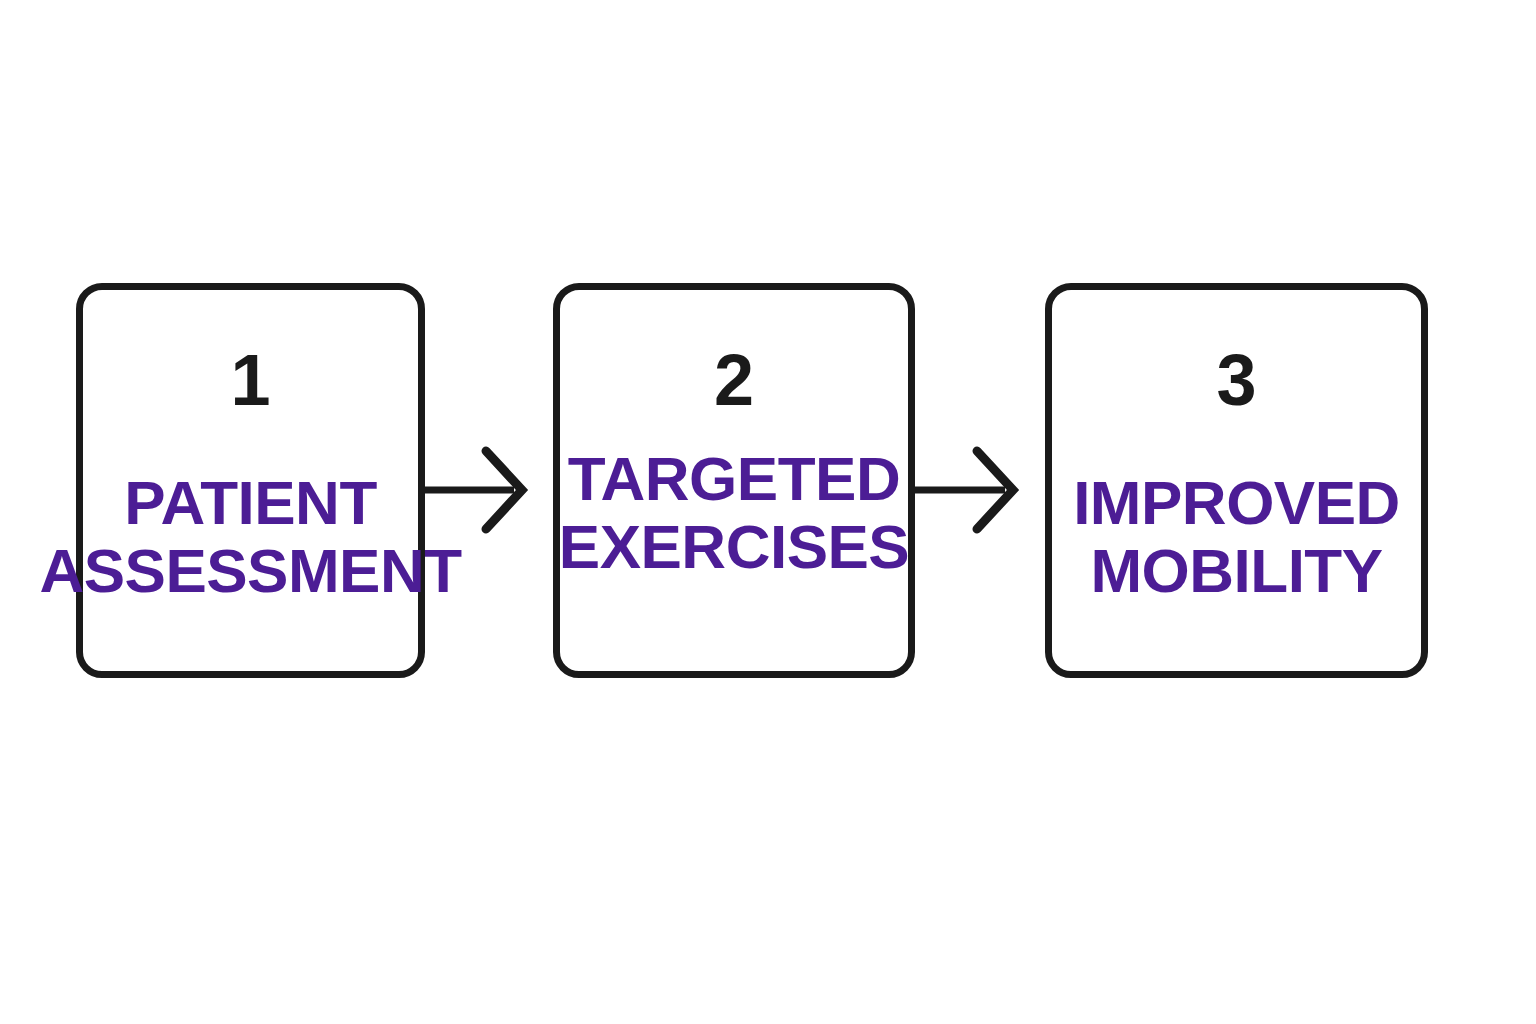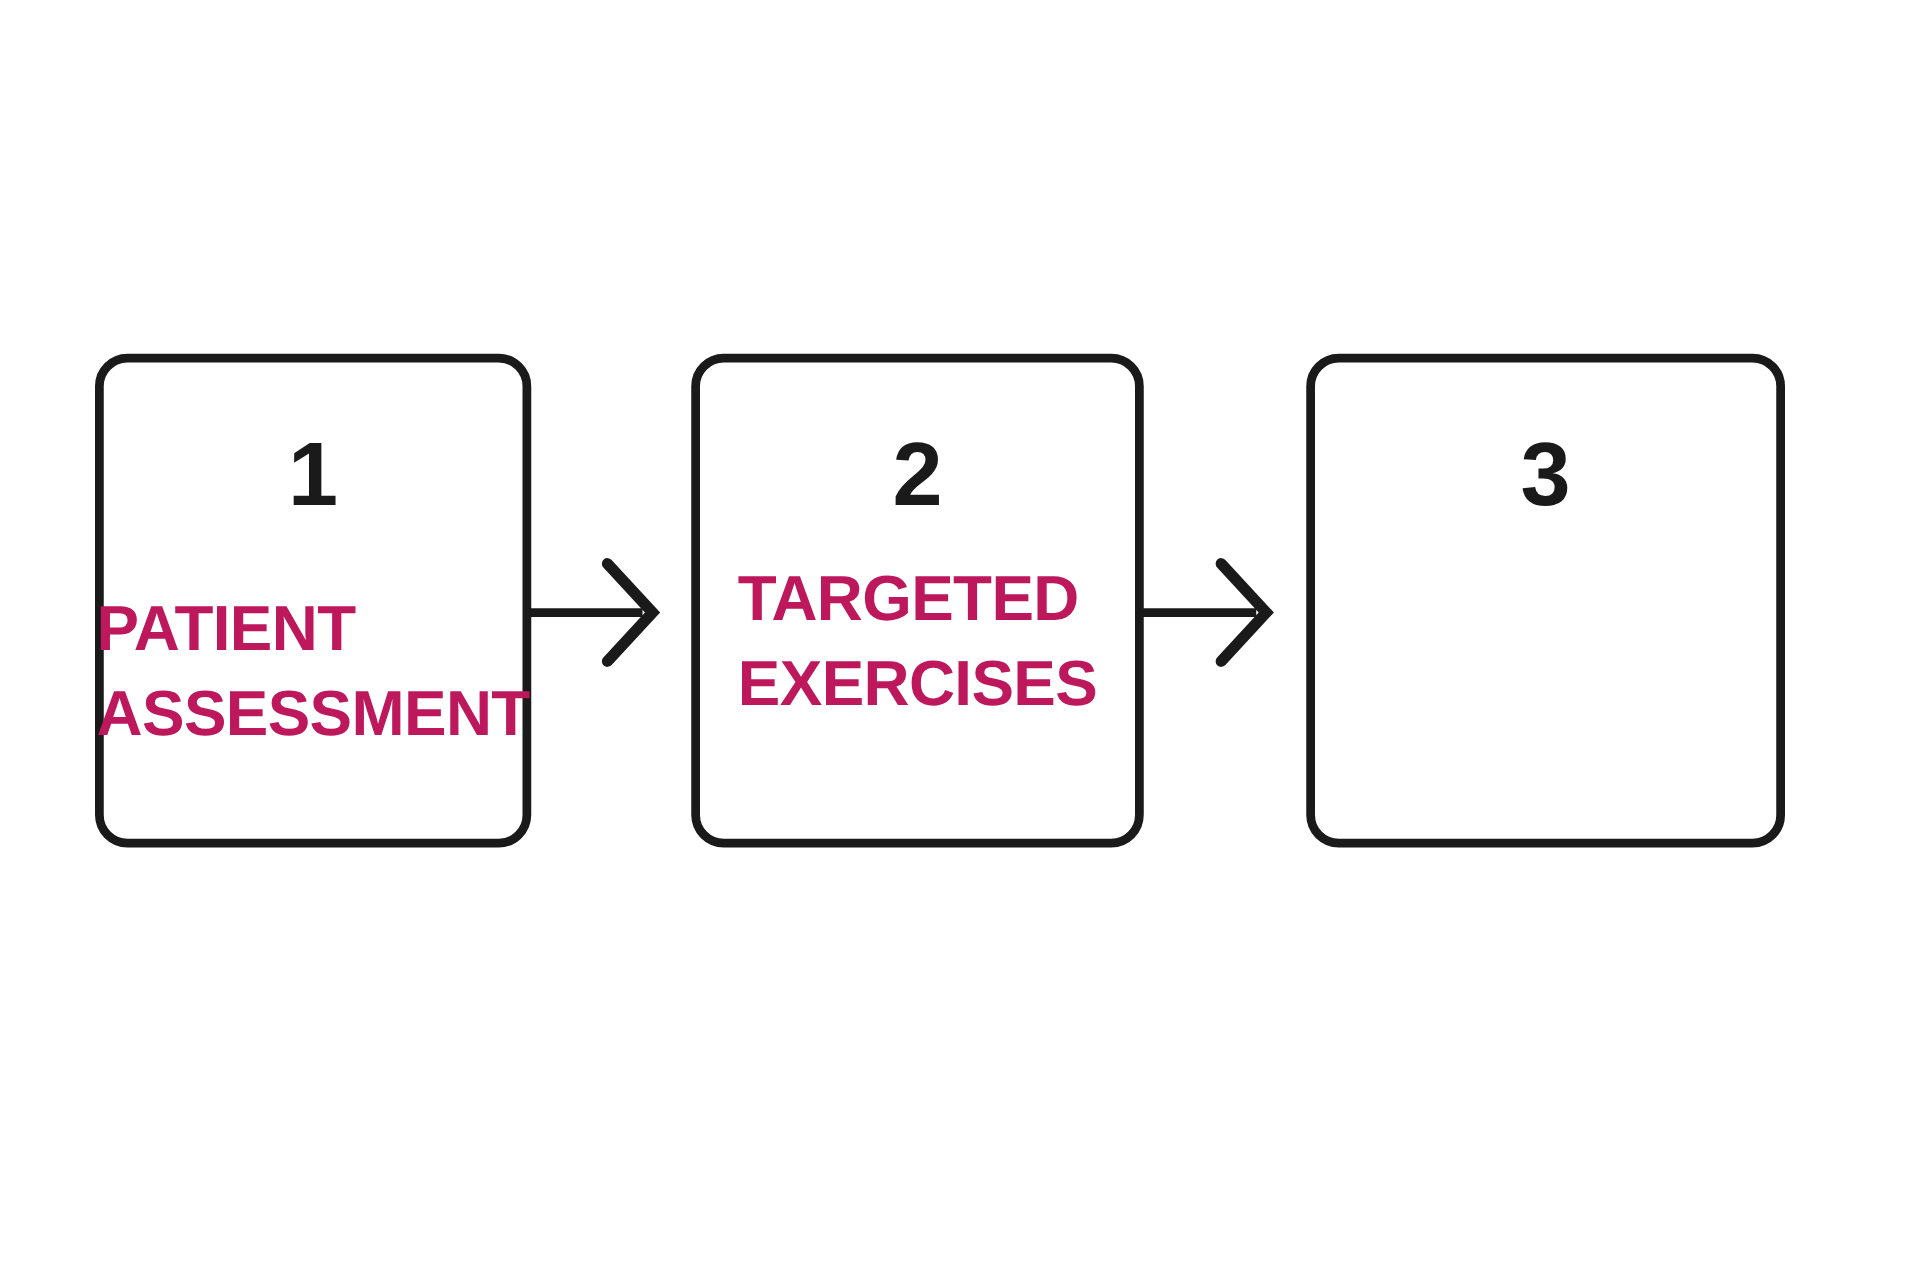--- a/index.html
+++ b/index.html
@@ -42,25 +42,25 @@
     font-size: 72px;
     font-weight: bold;
     color: #1a1a1a;
     line-height: 1;
     letter-spacing: 0px;
     margin: 0;
     padding: 0;
     text-align: center;
   }
   .step-label {
-    font-size: 51px;
+    font-size: 62px;
     font-weight: bold;
-    color: #be185d;
+    color: #4c1d95;
     line-height: 68px;
-    text-align: left;
+    text-align: center;
     letter-spacing: -0.5px;
     white-space: pre-line;
     margin: 0;
     padding: 0;
   }
   .arrow-svg {
     position: absolute;
     overflow: visible;
   }
 </style>
@@ -87,16 +87,18 @@
 EXERCISES</div>
     </div>
 
     <svg class="arrow-svg" style="left:909px; top:440px;" width="112" height="100" viewBox="0 0 112 100">
       <line x1="5" y1="50" x2="96" y2="50" stroke="#1a1a1a" stroke-width="7" stroke-linecap="butt"></line>
       <polyline points="68,11 104,50 68,89" fill="none" stroke="#1a1a1a" stroke-width="9" stroke-linecap="round" stroke-linejoin="miter"></polyline>
     </svg>
 
     <div class="step-box" style="left:1045px; top:283px; width:383px; height:395px; padding-top:54px;">
       <div class="step-number">3</div>
+      <div class="step-label" style="margin-top:53px;">IMPROVED
+MOBILITY</div>
     </div>
 
   </div>
 </div>
 
 </body></html>

